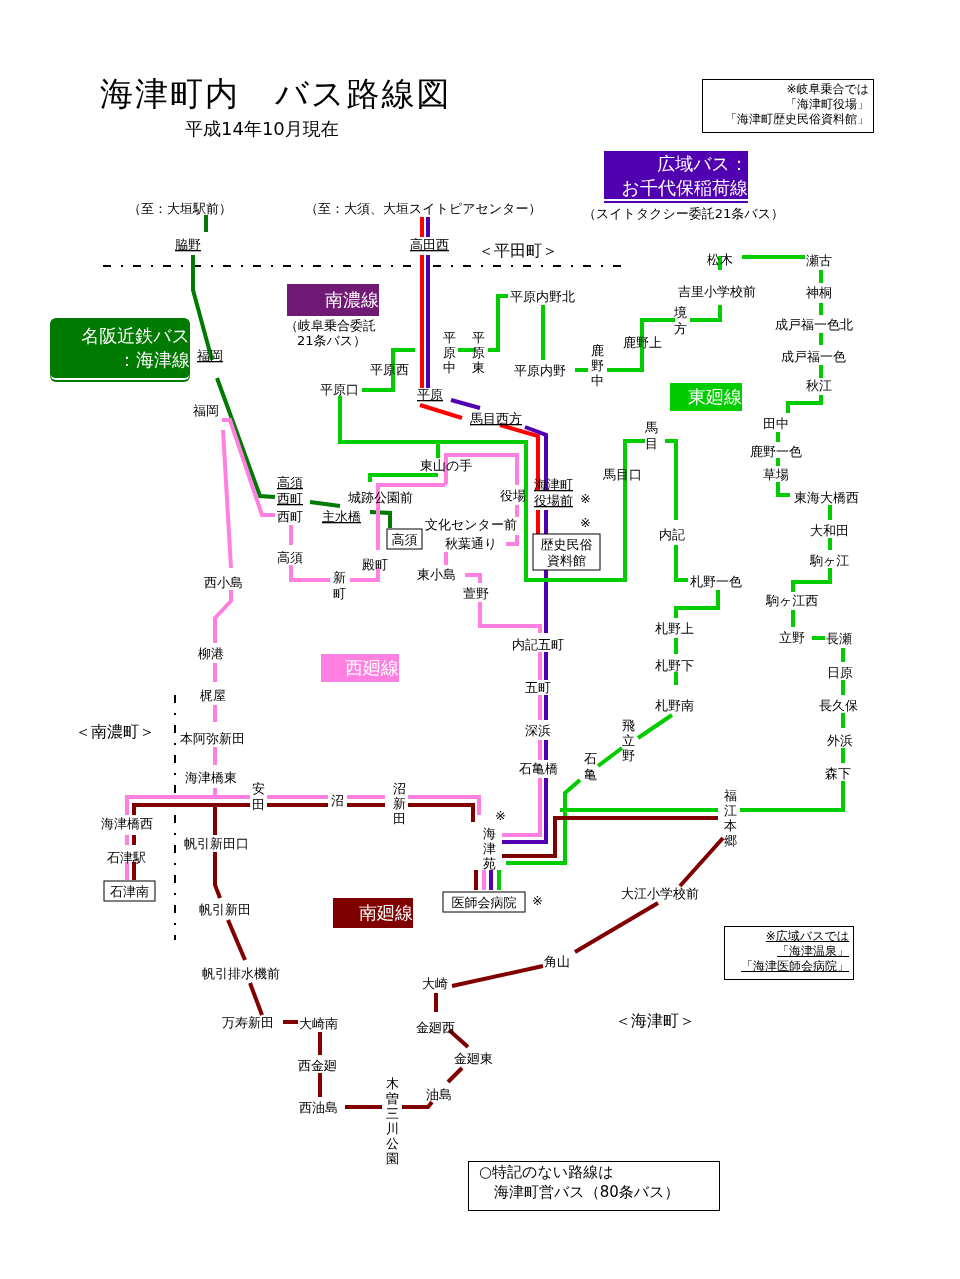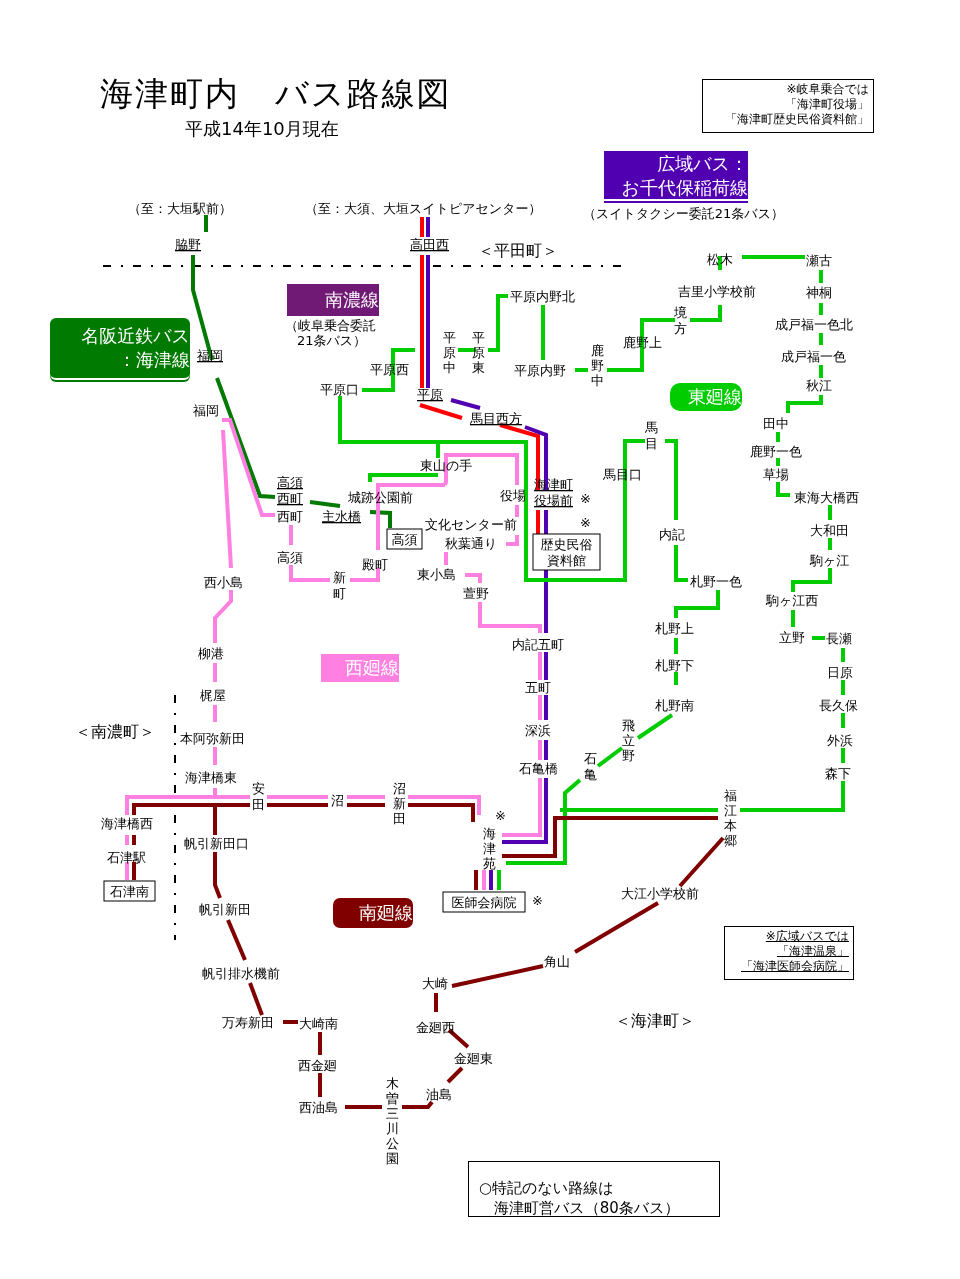--- a/index.html
+++ b/index.html
@@ -23,33 +23,33 @@
   <div>「海津町役場」</div>
   <div>「海津町歴史民俗資料館」</div>
 </div>
 
 <div class="note" style="left:724px;top:926px;width:130px;height:54px;text-decoration:underline;">
   <div>※広域バスでは</div>
   <div>「海津温泉」</div>
   <div>「海津医師会病院」</div>
 </div>
 
-<div class="note" style="left:468px;top:1161px;width:252px;height:56px;font-size:15px;line-height:20px;text-align:left;padding:16px 10px;">
+<div class="note" style="left:468px;top:1161px;width:252px;height:50px;font-size:15px;line-height:20px;text-align:left;padding:0 10px;">
   <div>○特記のない路線は</div>
   <div style="white-space:pre;">　海津町営バス（80条バス）</div>
 </div>
 
 <div class="badge" style="left:50px;top:318px;width:140px;height:62px;background:#007a00;white-space:pre-line;padding-top:6px;border-bottom:2px solid #fff;box-shadow:0 2px 0 #007a00;border-radius:6px;">名阪近鉄バス
 ：海津線</div>
 <div class="badge" style="left:287px;top:284px;width:92px;height:32px;background:#701a75;line-height:32px;">南濃線</div>
 <div class="badge" style="left:604px;top:151px;width:144px;height:50px;background:#5000b0;white-space:pre-line;padding-top:1px;border-bottom:2px solid #fff;box-shadow:0 2px 0 #5000b0;">広域バス：
 お千代保稲荷線</div>
-<div class="badge" style="left:670px;top:383px;width:72px;height:28px;background:#00cc00;line-height:28px;border-radius:10px;">東廻線</div>
+<div class="badge" style="left:670px;top:383px;width:72px;height:28px;background:#00cc00;line-height:28px;">東廻線</div>
 <div class="badge" style="left:321px;top:654px;width:78px;height:28px;background:#ff80e0;line-height:28px;">西廻線</div>
-<div class="badge" style="left:333px;top:898px;width:80px;height:30px;background:#800000;line-height:30px;border-radius:7px;">南廻線</div>
+<div class="badge" style="left:333px;top:898px;width:80px;height:30px;background:#800000;line-height:30px;">南廻線</div>
 
 <svg id="map" width="960" height="1279">
 
   <line x1="103" y1="266" x2="625" y2="266" stroke="#000" stroke-width="2" stroke-dasharray="8,10,2,10"></line>
   <line x1="175" y1="695" x2="175" y2="940" stroke="#000" stroke-width="2" stroke-dasharray="8,10,2,10"></line>
 
   <g fill="none" stroke="#007a00" stroke-width="4">
     <polyline points="206,215 206,232"></polyline>
     <polyline points="193,255 193,290 212,360"></polyline>
     <polyline points="217,378 260,496 275,497"></polyline>

